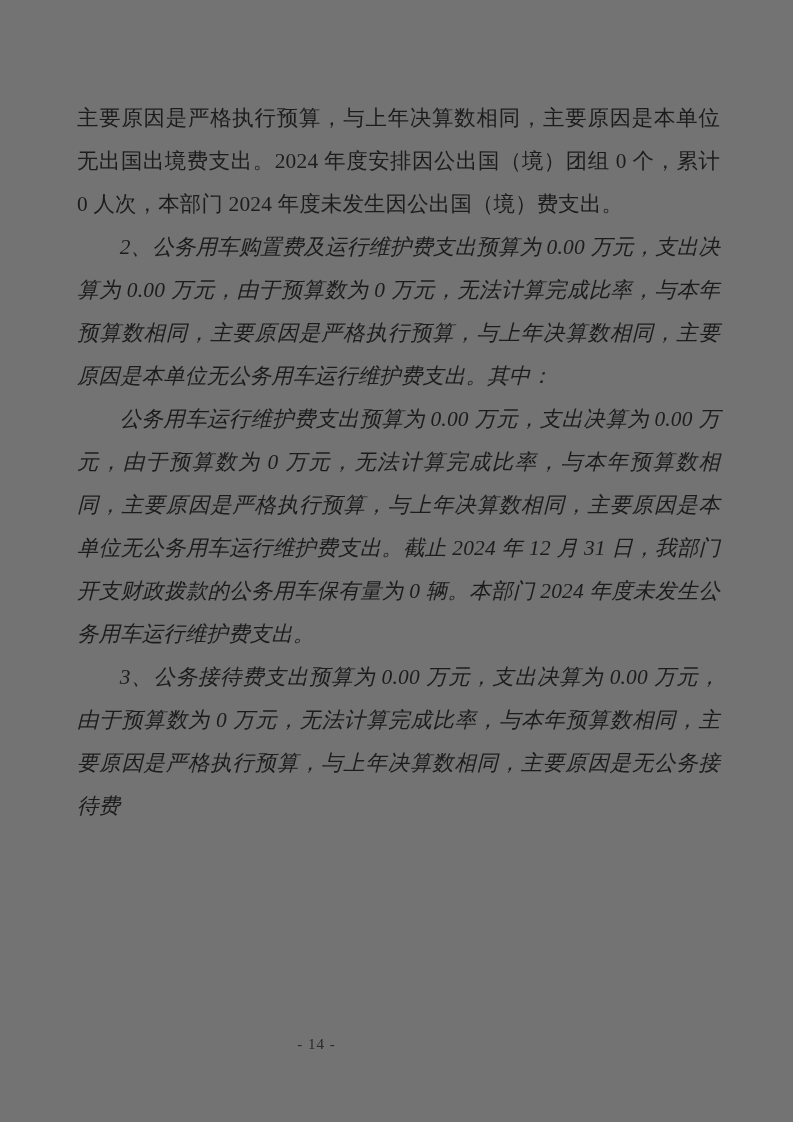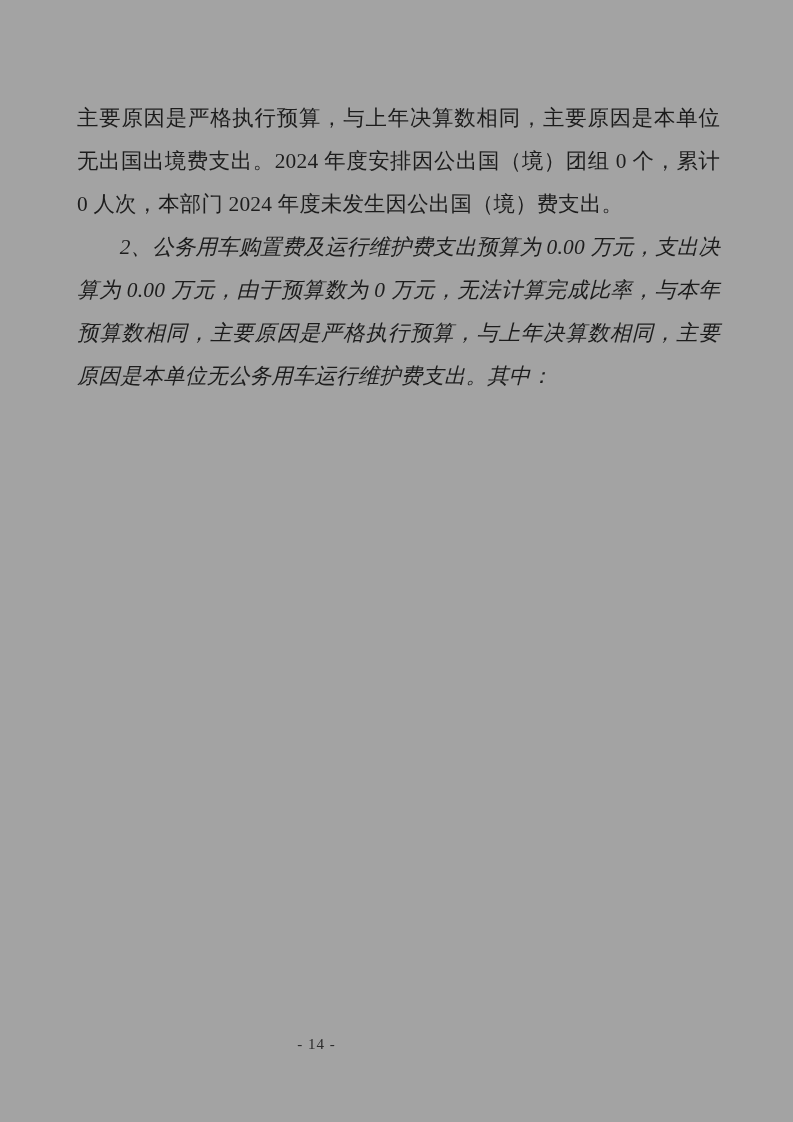--- a/index.html
+++ b/index.html
@@ -5,21 +5,21 @@
   html, body {
     margin: 0;
     padding: 0;
     background: #ffffff;
   }
   .page {
     position: relative;
     width: 793px;
     height: 1122px;
     margin: 0 auto;
-    background: #a3a3a3;
+    background: #737373;
     overflow: hidden;
     font-family: "Liberation Serif", "DejaVu Serif", serif;
   }
   .content {
     position: absolute;
     top: 97px;
     left: 77px;
     width: 643px;
   }
   .content p {
@@ -48,15 +48,17 @@
     font-family: "Liberation Serif", "DejaVu Serif", serif;
   }
 </style>
 </head>
 <body>
 
 <div class="page">
   <div class="content">
     <p>主要原因是严格执行预算，与上年决算数相同，主要原因是本单位无出国出境费支出。2024 年度安排因公出国（境）团组 0 个，累计 0 人次，本部门 2024 年度未发生因公出国（境）费支出。</p>
     <p class="indent">2、公务用车购置费及运行维护费支出预算为 0.00 万元，支出决算为 0.00 万元，由于预算数为 0 万元，无法计算完成比率，与本年预算数相同，主要原因是严格执行预算，与上年决算数相同，主要原因是本单位无公务用车运行维护费支出。其中：</p>
+    <p class="indent">公务用车运行维护费支出预算为 0.00 万元，支出决算为 0.00 万元，由于预算数为 0 万元，无法计算完成比率，与本年预算数相同，主要原因是严格执行预算，与上年决算数相同，主要原因是本单位无公务用车运行维护费支出。截止 2024 年 12 月 31 日，我部门开支财政拨款的公务用车保有量为 0 辆。本部门 2024 年度未发生公务用车运行维护费支出。</p>
+    <p class="indent">3、公务接待费支出预算为 0.00 万元，支出决算为 0.00 万元，由于预算数为 0 万元，无法计算完成比率，与本年预算数相同，主要原因是严格执行预算，与上年决算数相同，主要原因是无公务接待费</p>
   </div>
   <div class="footer">- 14 -</div>
 </div>
 
 </body></html>

